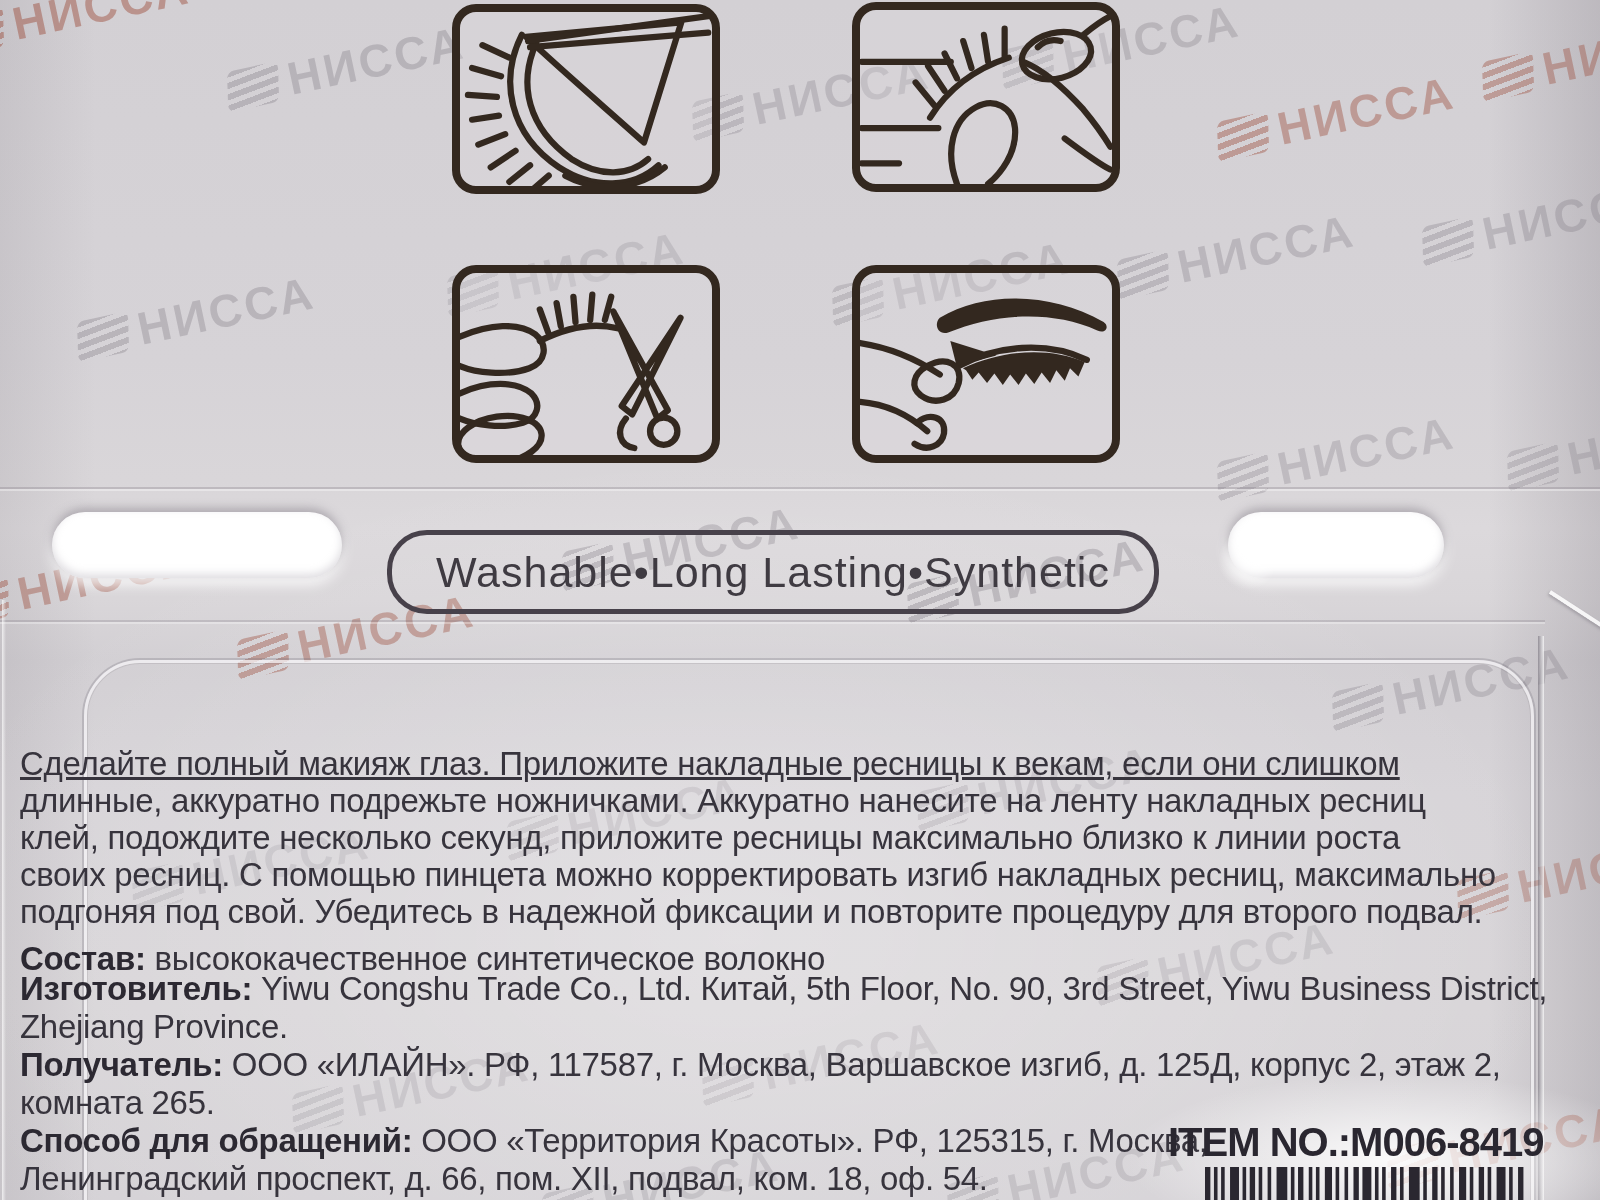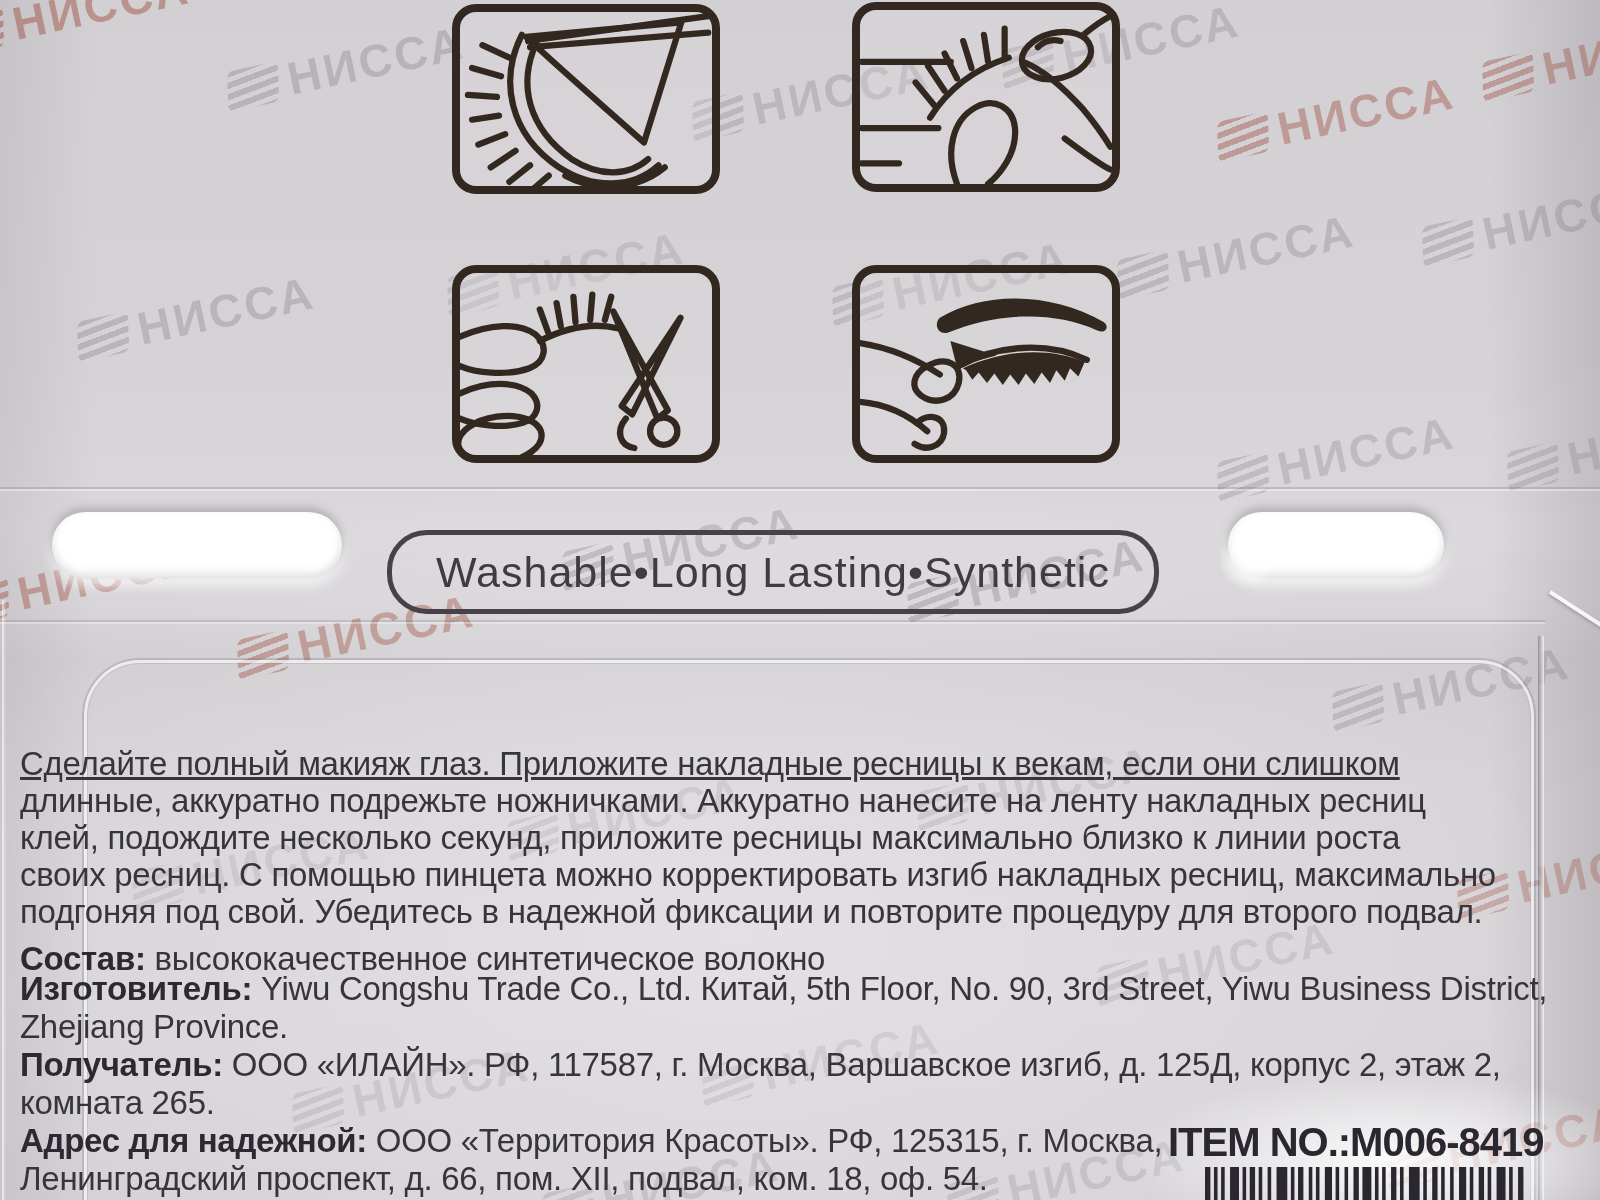--- a/index.html
+++ b/index.html
@@ -271,21 +271,21 @@
   <div class="txt" style="top:893px;">подгоняя под свой. Убедитесь в надежной фиксации и повторите процедуру для второго подвал.</div>
 
   <div class="txt" style="top:928px;margin-top:12px;"><b>Состав:</b><span> высококачественное синтетическое волокно</span></div>
 
   <div class="txt" style="top:970px;"><b>Изготовитель:</b><span> Yiwu Congshu Trade Co., Ltd. Китай, 5th Floor, No. 90, 3rd Street, Yiwu Business District,</span></div>
   <div class="txt" style="top:1008px;">Zhejiang Province.</div>
 
   <div class="txt" style="top:1046px;"><b>Получатель:</b><span> ООО «ИЛАЙН». РФ, 117587, г. Москва, Варшавское изгиб, д. 125Д, корпус 2, этаж 2,</span></div>
   <div class="txt" style="top:1084px;text-align:right;">комната 265.</div>
 
-  <div class="txt" style="top:1122px;"><b>Адрес для надежной:</b><span> ООО «Территория Красоты». РФ, 125315, г. Москва,</span></div>
+  <div class="txt" style="top:1122px;"><b>Способ для обращений:</b><span> ООО «Территория Красоты». РФ, 125315, г. Москва,</span></div>
   <div class="txt" style="top:1160px;">Ленинградский проспект, д. 66, пом. XII, подвал, ком. 18, оф. 54.</div>
 
   <div class="item-line"><span>ITEM NO.:</span><span>M006-8419</span></div>
   <svg class="barcode" viewBox="0 0 180 30" preserveAspectRatio="none">
     <g fill="#2a2730">
       <rect x="0" width="3" height="30"></rect>
         <rect x="5" width="2" height="30"></rect>
         <rect x="9" width="2" height="30"></rect>
       <rect x="14" width="5" height="30"></rect>
         <rect x="21" width="2" height="30"></rect>

